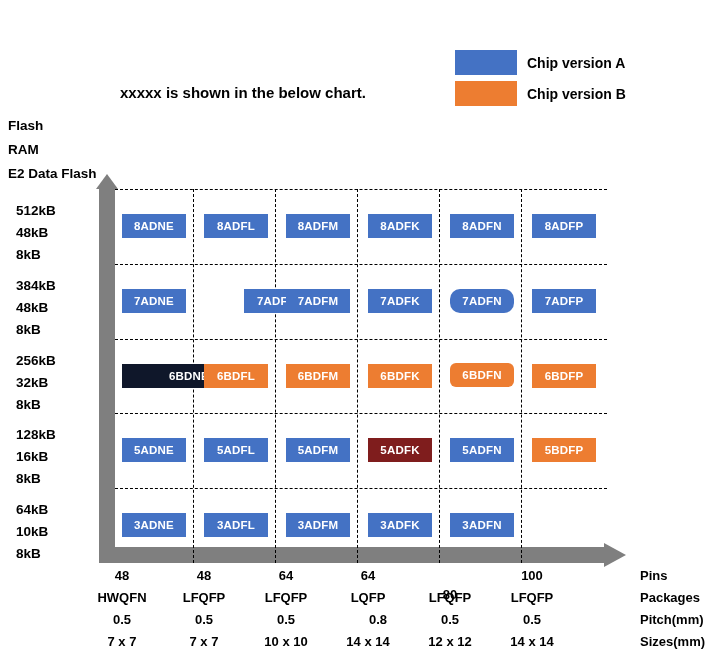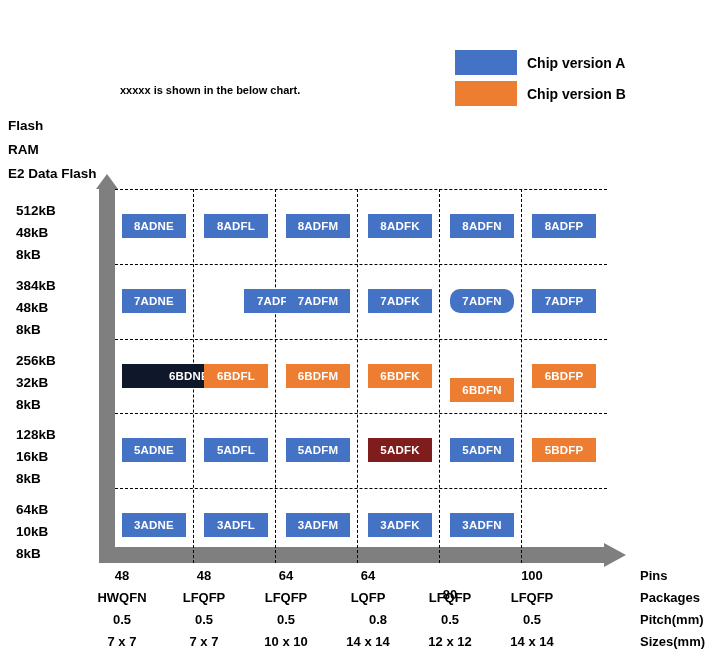--- a/index.html
+++ b/index.html
@@ -31,21 +31,21 @@
   .partnum {
     position: absolute;
     left: 120px; top: 52px;
     font-size: 13.5px;
     font-weight: bold;
     white-space: nowrap;
   }
   .subnote {
     position: absolute;
     left: 120px; top: 84px;
-    font-size: 11px;
+    font-size: 15px;
     font-weight: bold;
     white-space: nowrap;
   }
 
   
   .legend-swatch {
     position: absolute;
     width: 62px; height: 25px;
   }
   .legend-label {
@@ -239,21 +239,21 @@
       <div class="chip" style="background: rgb(68, 114, 196); left: 7px; top: 99.8px;">7ADNE</div>
       <div class="chip" style="background: rgb(68, 114, 196); left: 89px; top: 99.8px; margin-left: 40px;">7ADFL</div>
       <div class="chip" style="background: rgb(68, 114, 196); left: 171px; top: 99.8px;">7ADFM</div>
       <div class="chip" style="background: rgb(68, 114, 196); left: 253px; top: 99.8px;">7ADFK</div>
       <div class="chip" style="background: rgb(68, 114, 196); left: 335px; top: 99.8px; border-radius: 10px;">7ADFN</div>
       <div class="chip" style="background: rgb(68, 114, 196); left: 417px; top: 99.8px;">7ADFP</div>
       <div class="chip" style="background: #0f172a; left: 7px; top: 174.6px; padding-left: 35px;">6BDNE</div>
       <div class="chip" style="background: rgb(237, 125, 49); left: 89px; top: 174.6px;">6BDFL</div>
       <div class="chip" style="background: rgb(237, 125, 49); left: 171px; top: 174.6px;">6BDFM</div>
       <div class="chip" style="background: rgb(237, 125, 49); left: 253px; top: 174.6px;">6BDFK</div>
-      <div class="chip" style="background: rgb(237, 125, 49); left: 335px; top: 189px;">6BDFN</div>
+      <div class="chip" style="background: rgb(237, 125, 49); left: 335px; top: 174px; border-radius: 6px;">6BDFN</div>
       <div class="chip" style="background: rgb(237, 125, 49); left: 417px; top: 174.6px;">6BDFP</div>
       <div class="chip" style="background: rgb(68, 114, 196); left: 7px; top: 249.4px;">5ADNE</div>
       <div class="chip" style="background: rgb(68, 114, 196); left: 89px; top: 249.4px;">5ADFL</div>
       <div class="chip" style="background: rgb(68, 114, 196); left: 171px; top: 249.4px;">5ADFM</div>
       <div class="chip" style="background: #7f1d1d; left: 253px; top: 249.4px;">5ADFK</div>
       <div class="chip" style="background: rgb(68, 114, 196); left: 335px; top: 249.4px;">5ADFN</div>
       <div class="chip" style="background: rgb(237, 125, 49); left: 417px; top: 249.4px;">5BDFP</div>
       <div class="chip" style="background: rgb(68, 114, 196); left: 7px; top: 324.2px;">3ADNE</div>
       <div class="chip" style="background: rgb(68, 114, 196); left: 89px; top: 324.2px;">3ADFL</div>
       <div class="chip" style="background: rgb(68, 114, 196); left: 171px; top: 324.2px;">3ADFM</div>

